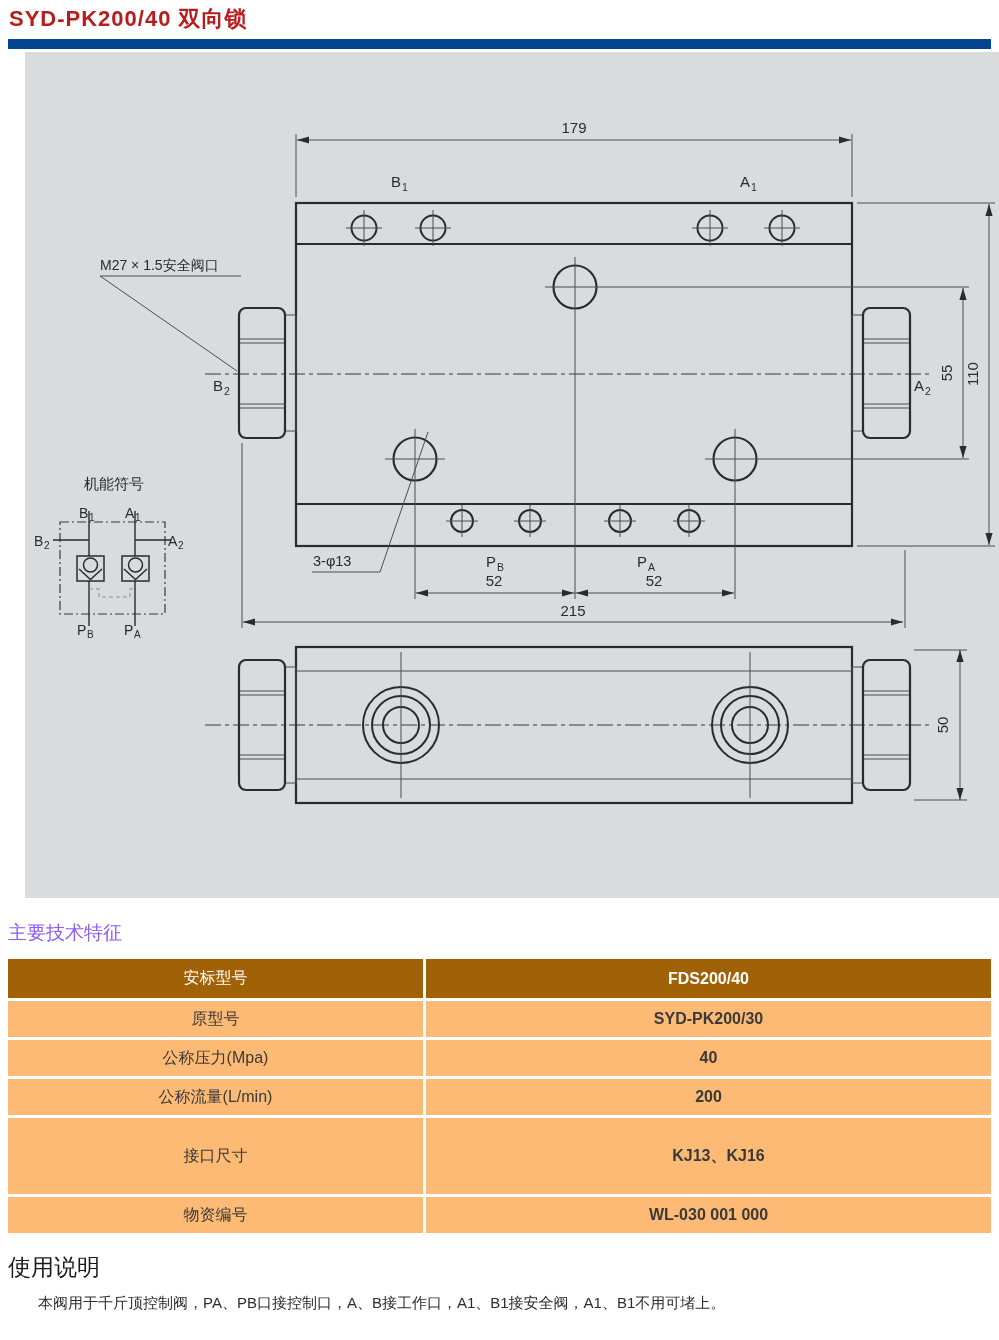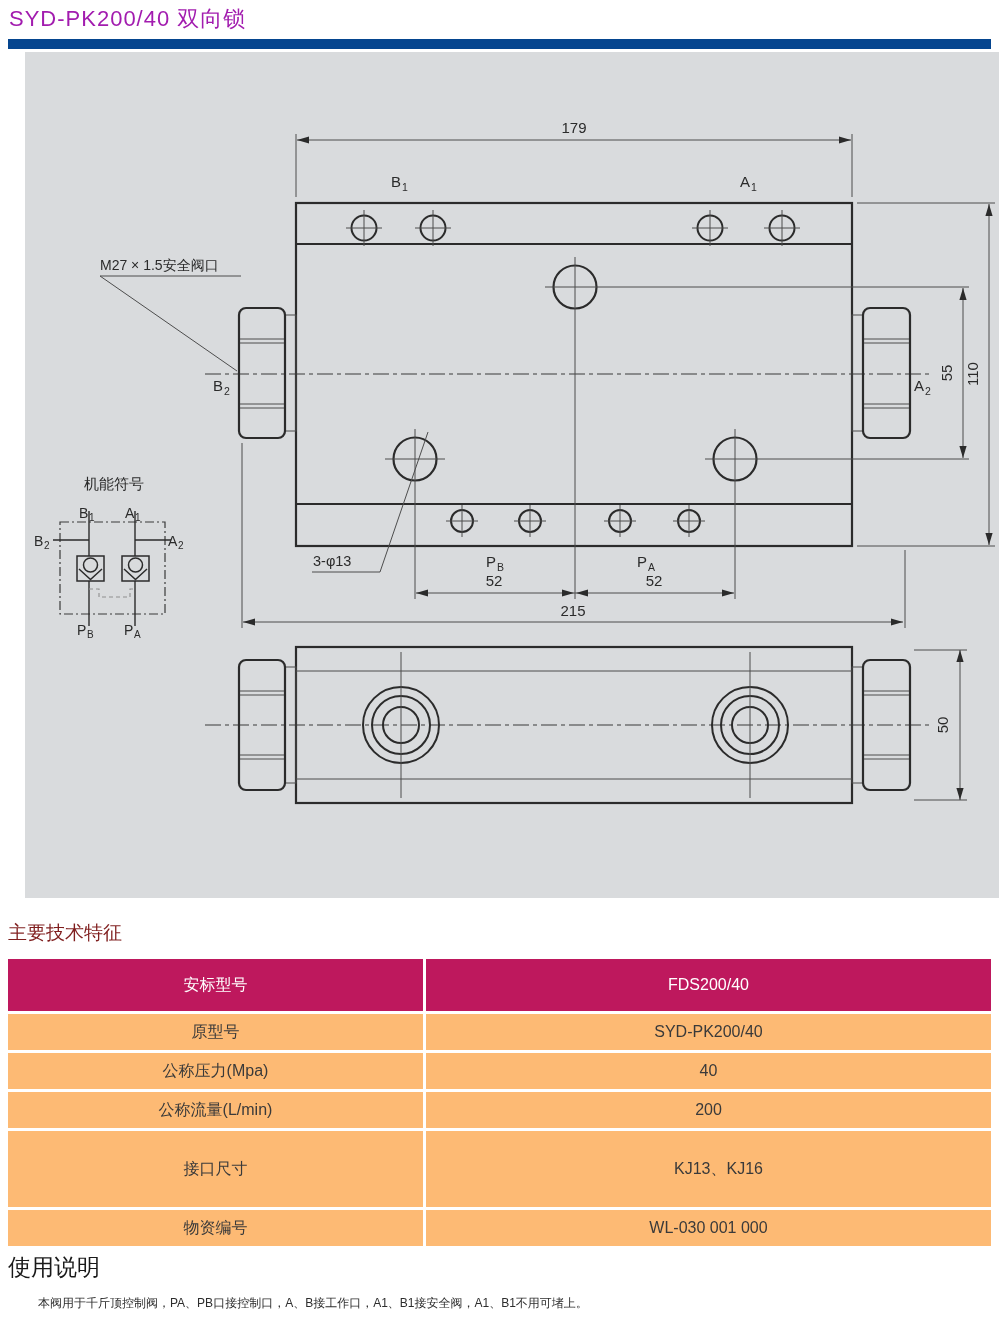--- a/index.html
+++ b/index.html
@@ -2,46 +2,46 @@
 <html><head>
 <meta charset="utf-8">
 <style>
   html,body{margin:0;padding:0;}
   body{
     width:999px;height:1340px;position:relative;background:#ffffff;
     font-family:"Liberation Sans","DejaVu Sans",sans-serif;color:#222;
     overflow:hidden;
   }
   .page-title{
-    position:absolute;left:9px;top:4px;font-size:22px;color:#a21caf;
-    letter-spacing:1px;font-weight:400;
+    position:absolute;left:9px;top:4px;font-size:22px;color:#b91c1c;
+    letter-spacing:1px;font-weight:700;
   }
   .accent-bar{position:absolute;left:8px;top:39px;width:983px;height:10px;background:#05458f;}
   .drawing-panel{position:absolute;left:25px;top:52px;width:983px;height:846px;background:#d9dbdd;}
   .drawing-panel svg{display:block;}
 
   
   .spec-section{position:absolute;left:8px;top:920px;width:983px;}
-  .section-title{font-size:19px;color:#7f1d1d;font-weight:400;}
+  .section-title{font-size:19px;color:#8b5cf6;font-weight:400;}
   .spec-table{margin-top:13px;display:flex;flex-direction:column;gap:3px;}
   .t-row{display:flex;gap:3px;}
   .cell{
     background:#fdba74;display:flex;align-items:center;justify-content:center;
     font-size:16px;color:#3a3a3a;height:36px;
   }
   .cell.l{width:415px;flex:none;}
-  .cell.r{flex:1;}
-  .t-row.header .cell{background:#be185d;color:#ffffff;height:52px;}
+  .cell.r{flex:1;font-weight:bold;}
+  .t-row.header .cell{background:#a16207;color:#ffffff;height:39px;}
   .cell.tall{height:76px;}
   .rstack{flex:1;display:flex;flex-direction:column;gap:3px;}
   .rstack .cell{width:auto;padding-left:20px;}
 
   
   .usage-title{position:absolute;left:8px;top:1252px;font-size:23px;color:#191919;}
-  .usage-text{position:absolute;left:38px;top:1292px;width:945px;font-size:12px;color:#2d2d2d;line-height:22px;}
+  .usage-text{position:absolute;left:38px;top:1292px;width:945px;font-size:15px;color:#2d2d2d;line-height:22px;}
 
   
   .thick{stroke:#2b2b2b;stroke-width:2.2;fill:none;}
   .med{stroke:#2b2b2b;stroke-width:2;fill:none;}
   .thin{stroke:#4d4d4d;stroke-width:1;fill:none;}
   .cl{stroke:#3a3a3a;stroke-width:1.1;fill:none;stroke-dasharray:16 4 4 4;}
   .arrow{fill:#2b2b2b;stroke:none;}
   text{fill:#2b2b2b;}
 </style>
 </head>
@@ -244,21 +244,21 @@
 
 <div class="spec-section">
   <div class="section-title">主要技术特征</div>
   <div class="spec-table">
     <div class="t-row header">
       <div class="cell l">安标型号</div>
       <div class="cell r">FDS200/40</div>
     </div>
     <div class="t-row">
       <div class="cell l">原型号</div>
-      <div class="cell r">SYD-PK200/40</div>
+      <div class="cell r">SYD-PK200/30</div>
     </div>
     <div class="t-row">
       <div class="cell l">公称压力(Mpa)</div>
       <div class="cell r">40</div>
     </div>
     <div class="t-row">
       <div class="cell l">公称流量(L/min)</div>
       <div class="cell r">200</div>
     </div>
     <div class="t-row">

